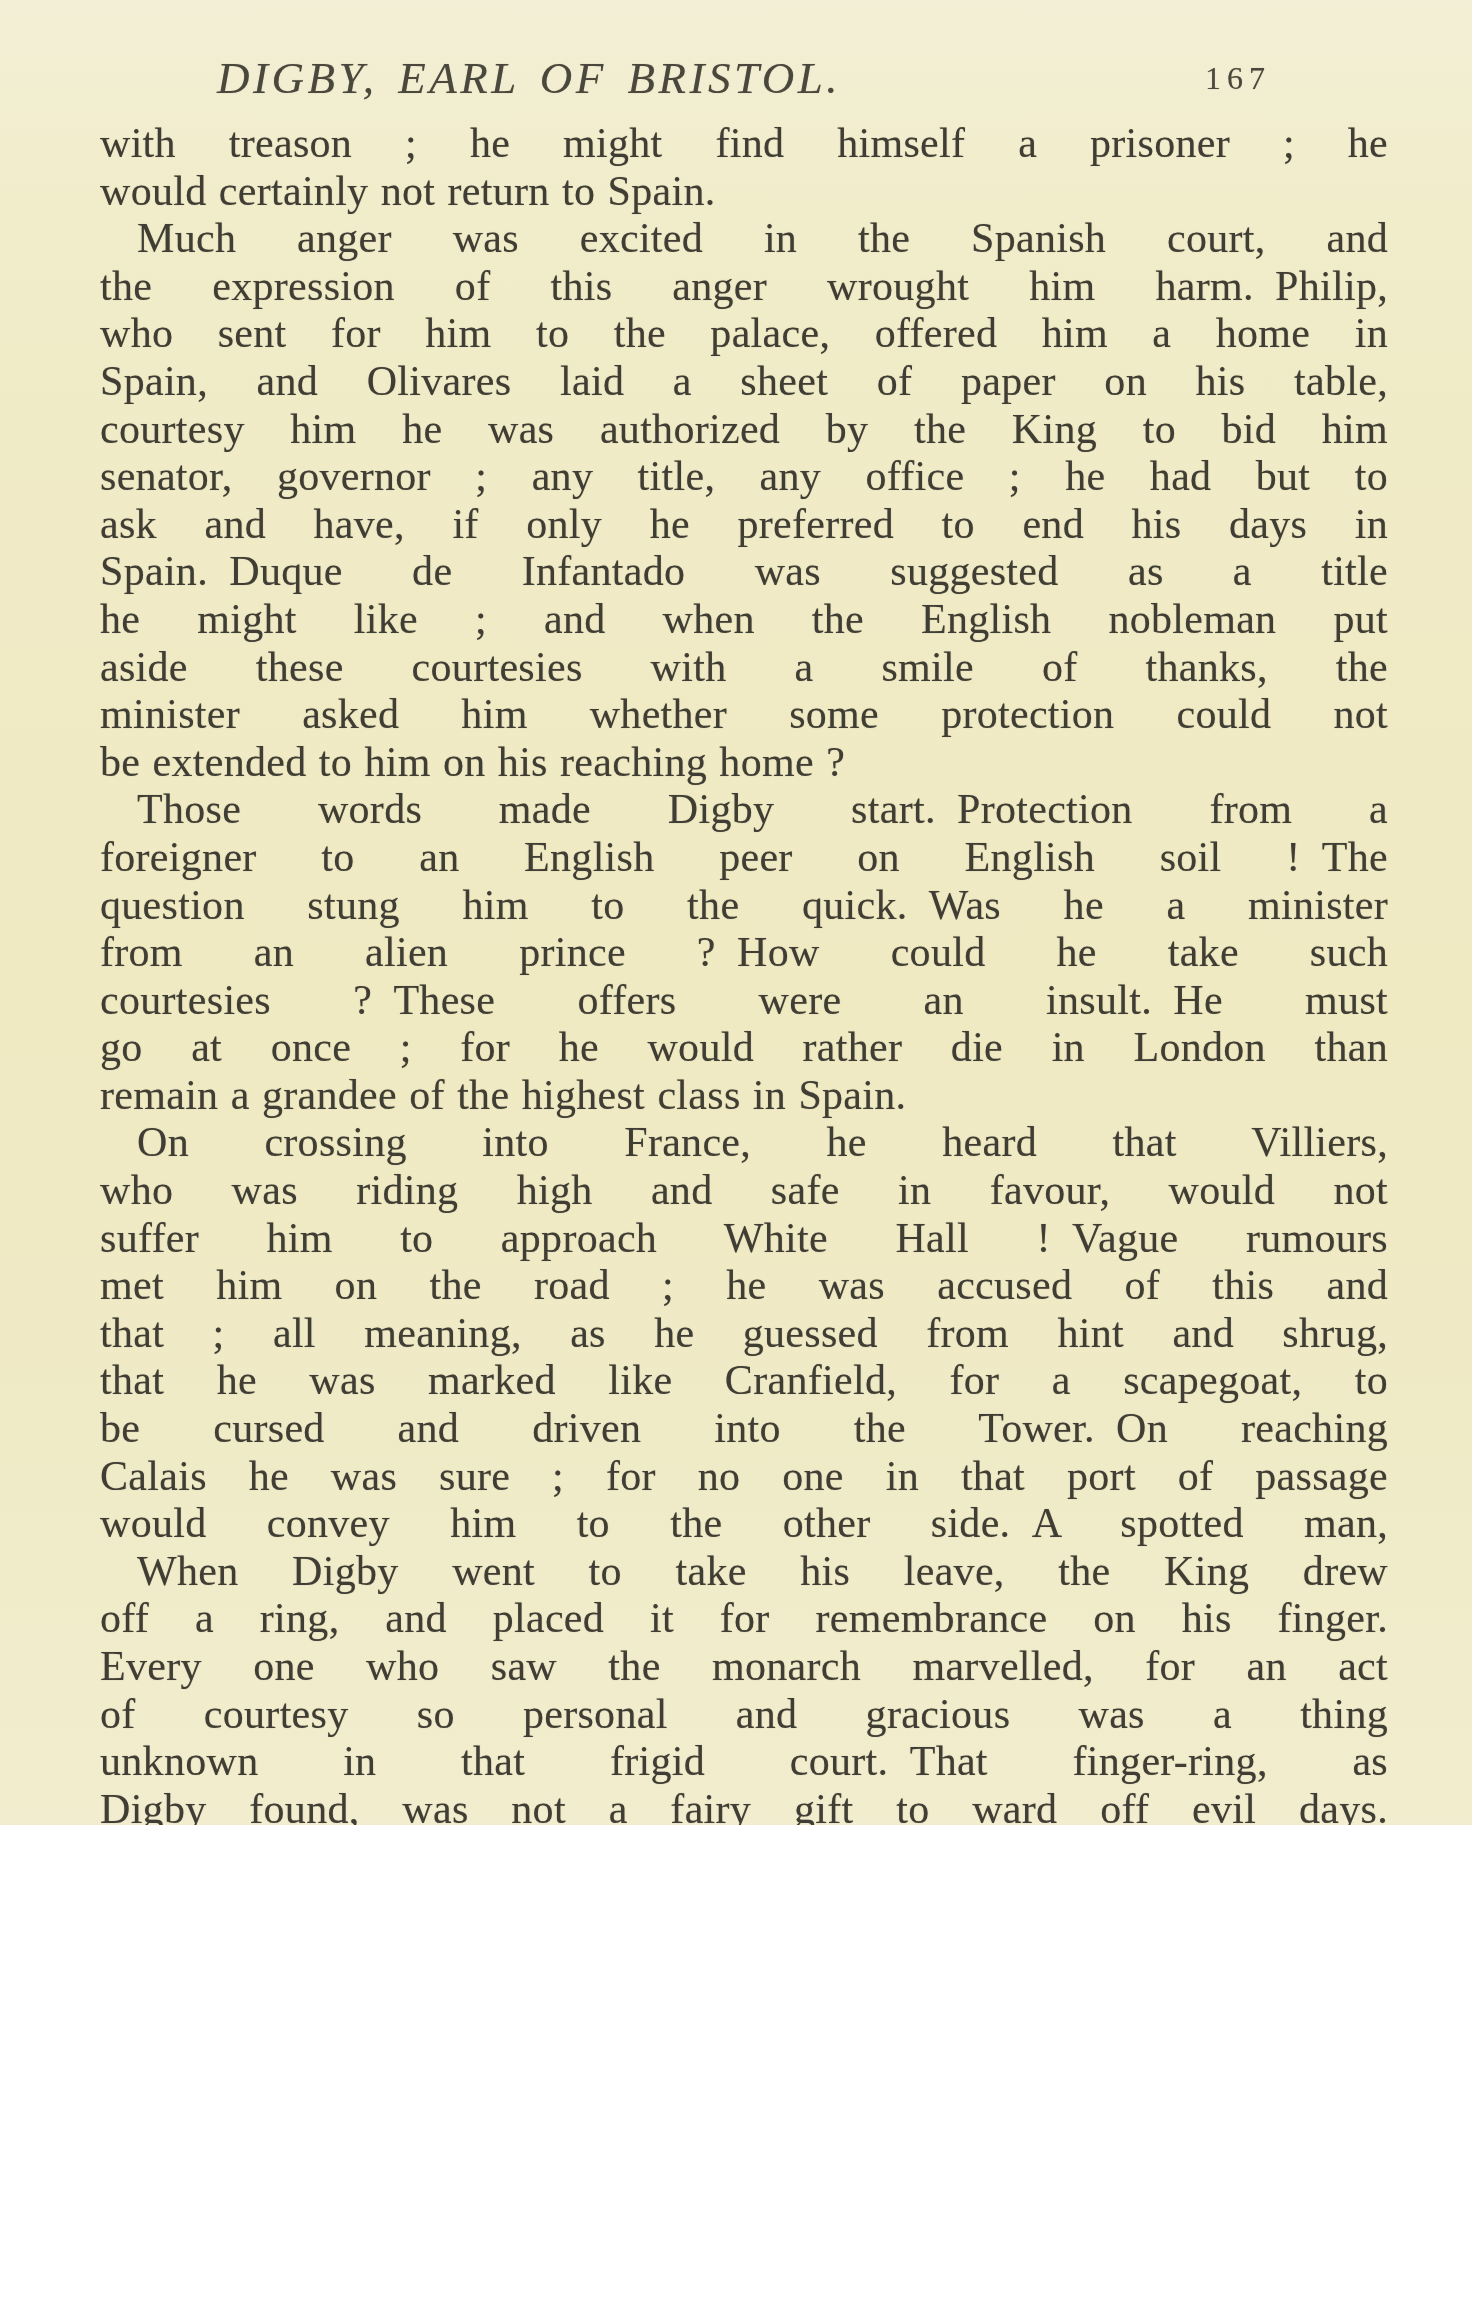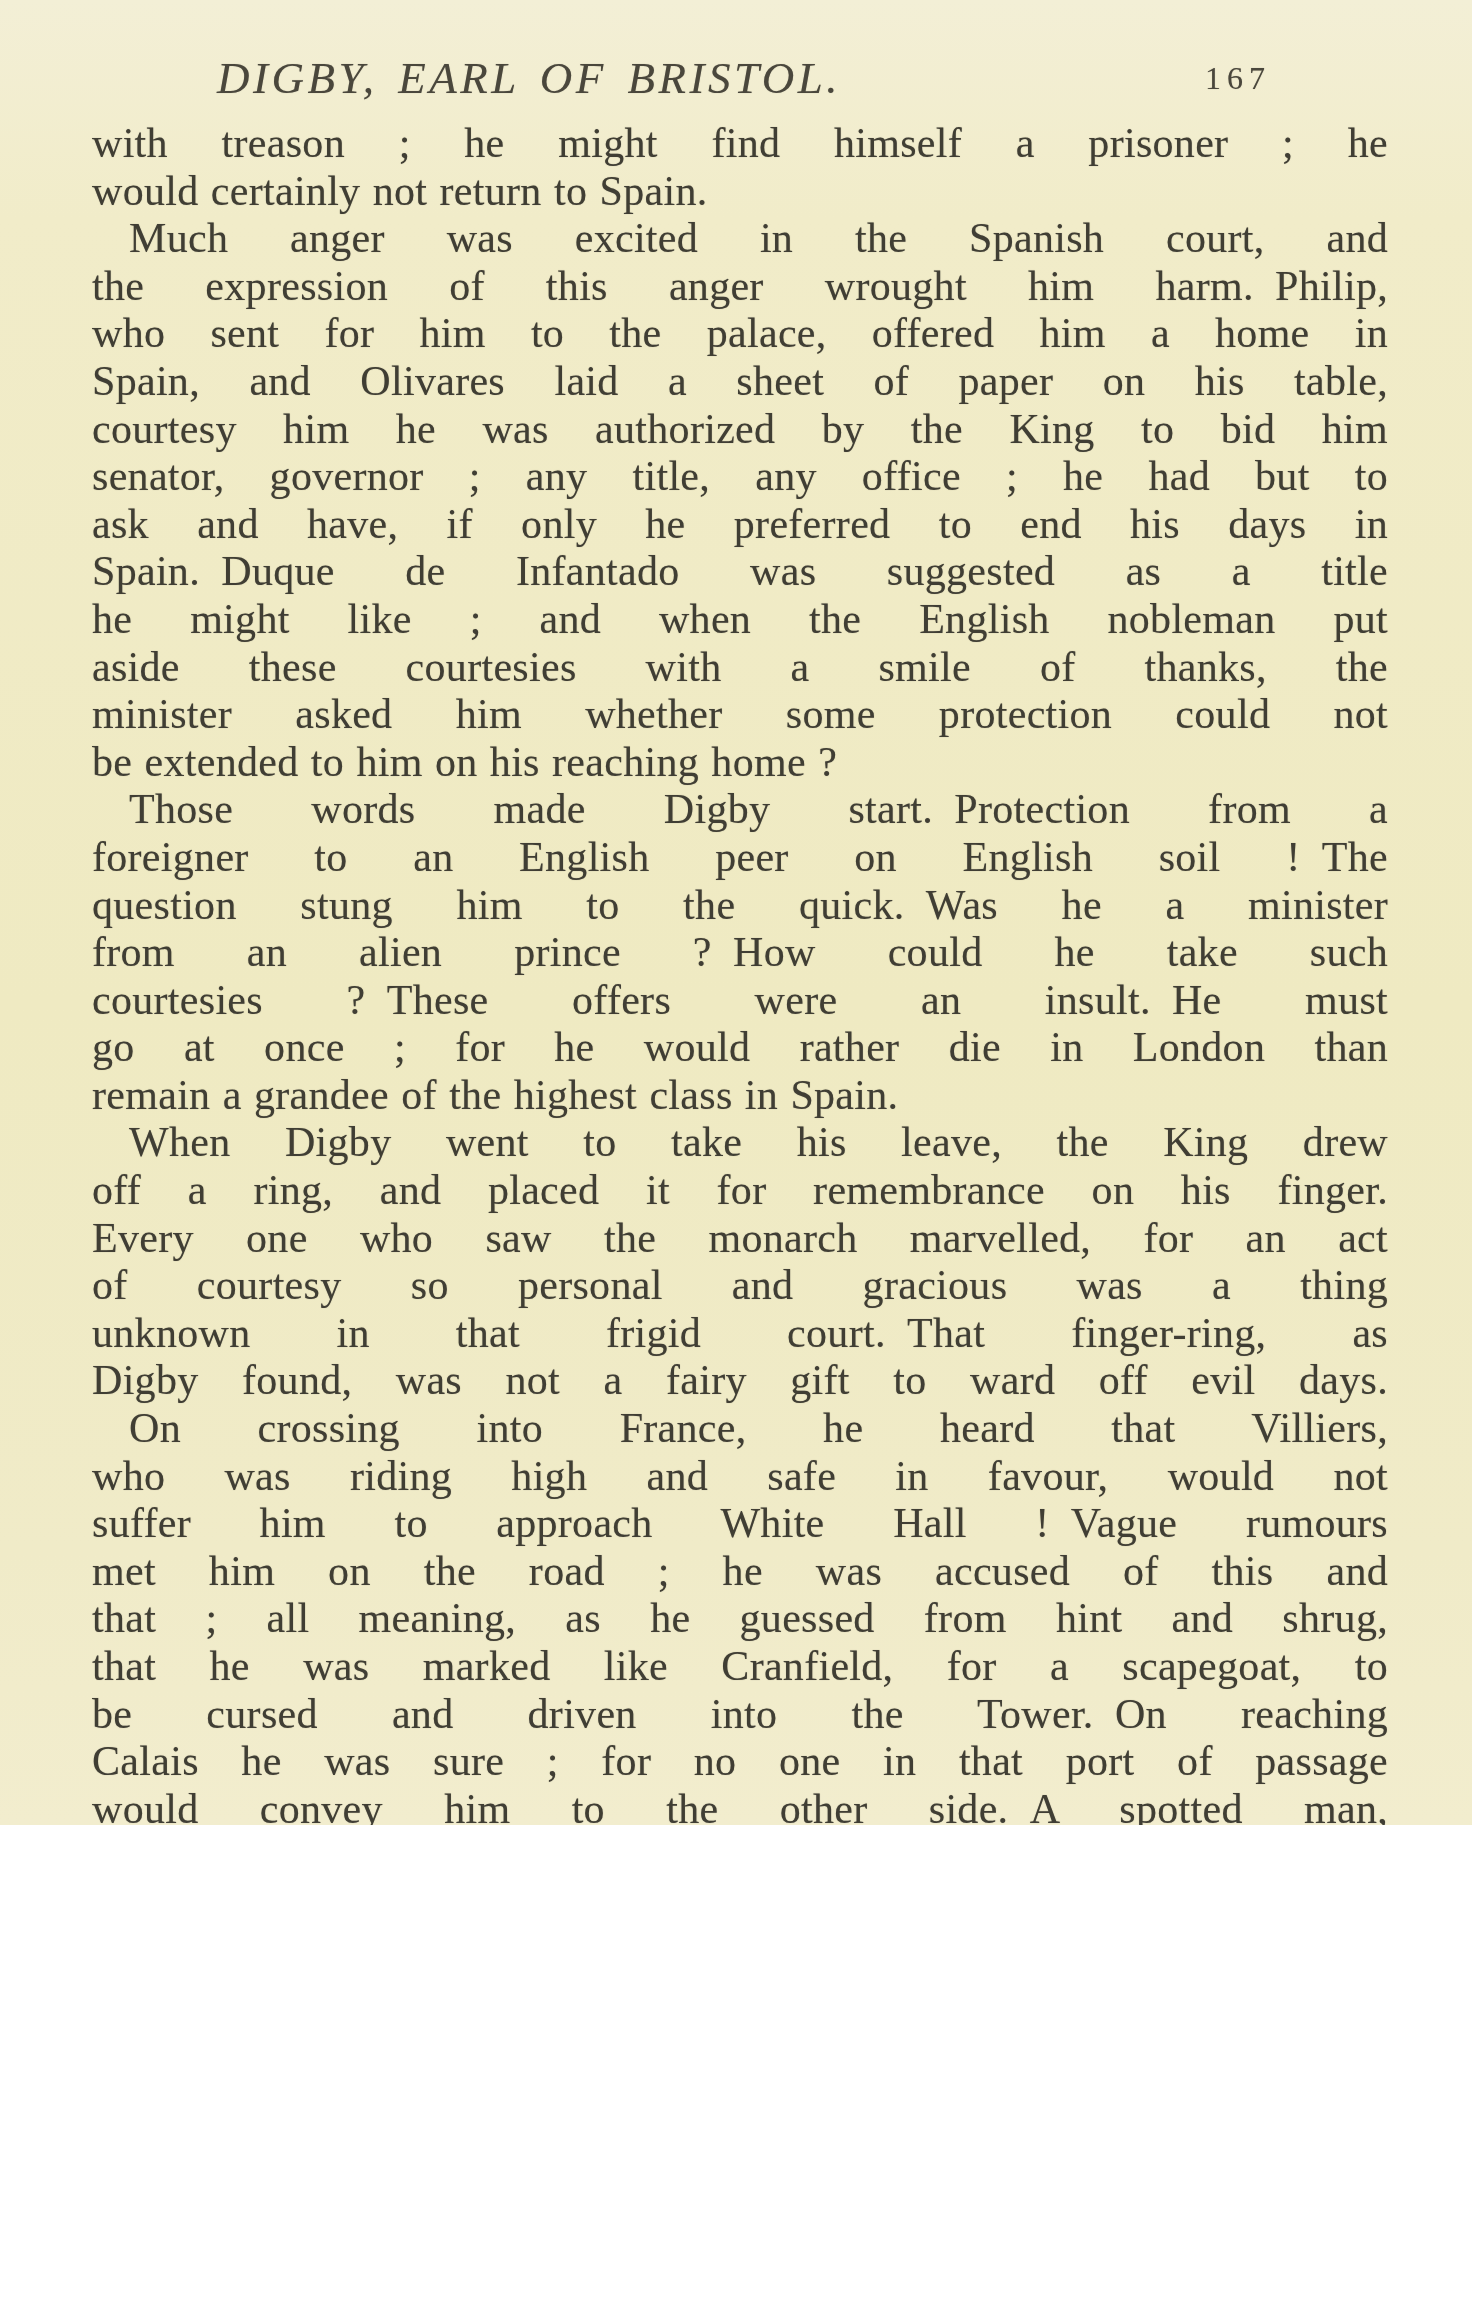--- a/index.html
+++ b/index.html
@@ -44,20 +44,21 @@
   }
   .paragraph { margin: 0; padding: 0; }
   .line {
     font-size: 42px;
     line-height: 47.6px;
     letter-spacing: 0.3px;
     word-spacing: 1.5px;
     text-align: justify;
     text-align-last: justify;
     text-shadow: 0 0 1px rgba(64,62,52,0.4);
+    margin-left: 8px;
   }
   .line.noj { text-align-last: left; }
   .line.indent { text-indent: 37px; }
   .scan-speck {
     position: absolute;
     left: 386px; top: 2150px;
     width: 11px; height: 4px;
     background: #8f8a6c;
     border-radius: 2px;
     opacity: 0.65;
@@ -95,34 +96,34 @@
       <div class="paragraph">
         <div class="line indent">Those words made Digby start. Protection from a</div>
         <div class="line">foreigner to an English peer on English soil ! The</div>
         <div class="line">question stung him to the quick. Was he a minister</div>
         <div class="line">from an alien prince ? How could he take such</div>
         <div class="line">courtesies ? These offers were an insult. He must</div>
         <div class="line">go at once ; for he would rather die in London than</div>
         <div class="line noj">remain a grandee of the highest class in Spain.</div>
       </div>
       <div class="paragraph">
-        <div class="line indent">When Digby went to take his leave, the King drew</div>
-        <div class="line">off a ring, and placed it for remembrance on his finger.</div>
-        <div class="line">Every one who saw the monarch marvelled, for an act</div>
-        <div class="line">of courtesy so personal and gracious was a thing</div>
-        <div class="line">unknown in that frigid court. That finger-ring, as</div>
-        <div class="line">Digby found, was not a fairy gift to ward off evil days.</div>
-      </div>
-      <div class="paragraph">
         <div class="line indent">On crossing into France, he heard that Villiers,</div>
         <div class="line">who was riding high and safe in favour, would not</div>
         <div class="line">suffer him to approach White Hall ! Vague rumours</div>
         <div class="line">met him on the road ; he was accused of this and</div>
         <div class="line">that ; all meaning, as he guessed from hint and shrug,</div>
         <div class="line">that he was marked like Cranfield, for a scapegoat, to</div>
         <div class="line">be cursed and driven into the Tower. On reaching</div>
         <div class="line">Calais he was sure ; for no one in that port of passage</div>
         <div class="line">would convey him to the other side. A spotted man,</div>
       </div>
+      <div class="paragraph">
+        <div class="line indent">When Digby went to take his leave, the King drew</div>
+        <div class="line">off a ring, and placed it for remembrance on his finger.</div>
+        <div class="line">Every one who saw the monarch marvelled, for an act</div>
+        <div class="line">of courtesy so personal and gracious was a thing</div>
+        <div class="line">unknown in that frigid court. That finger-ring, as</div>
+        <div class="line">Digby found, was not a fairy gift to ward off evil days.</div>
+      </div>
     </div>
 
   <div class="scan-speck"></div>
 </div>
 
 </body></html>

